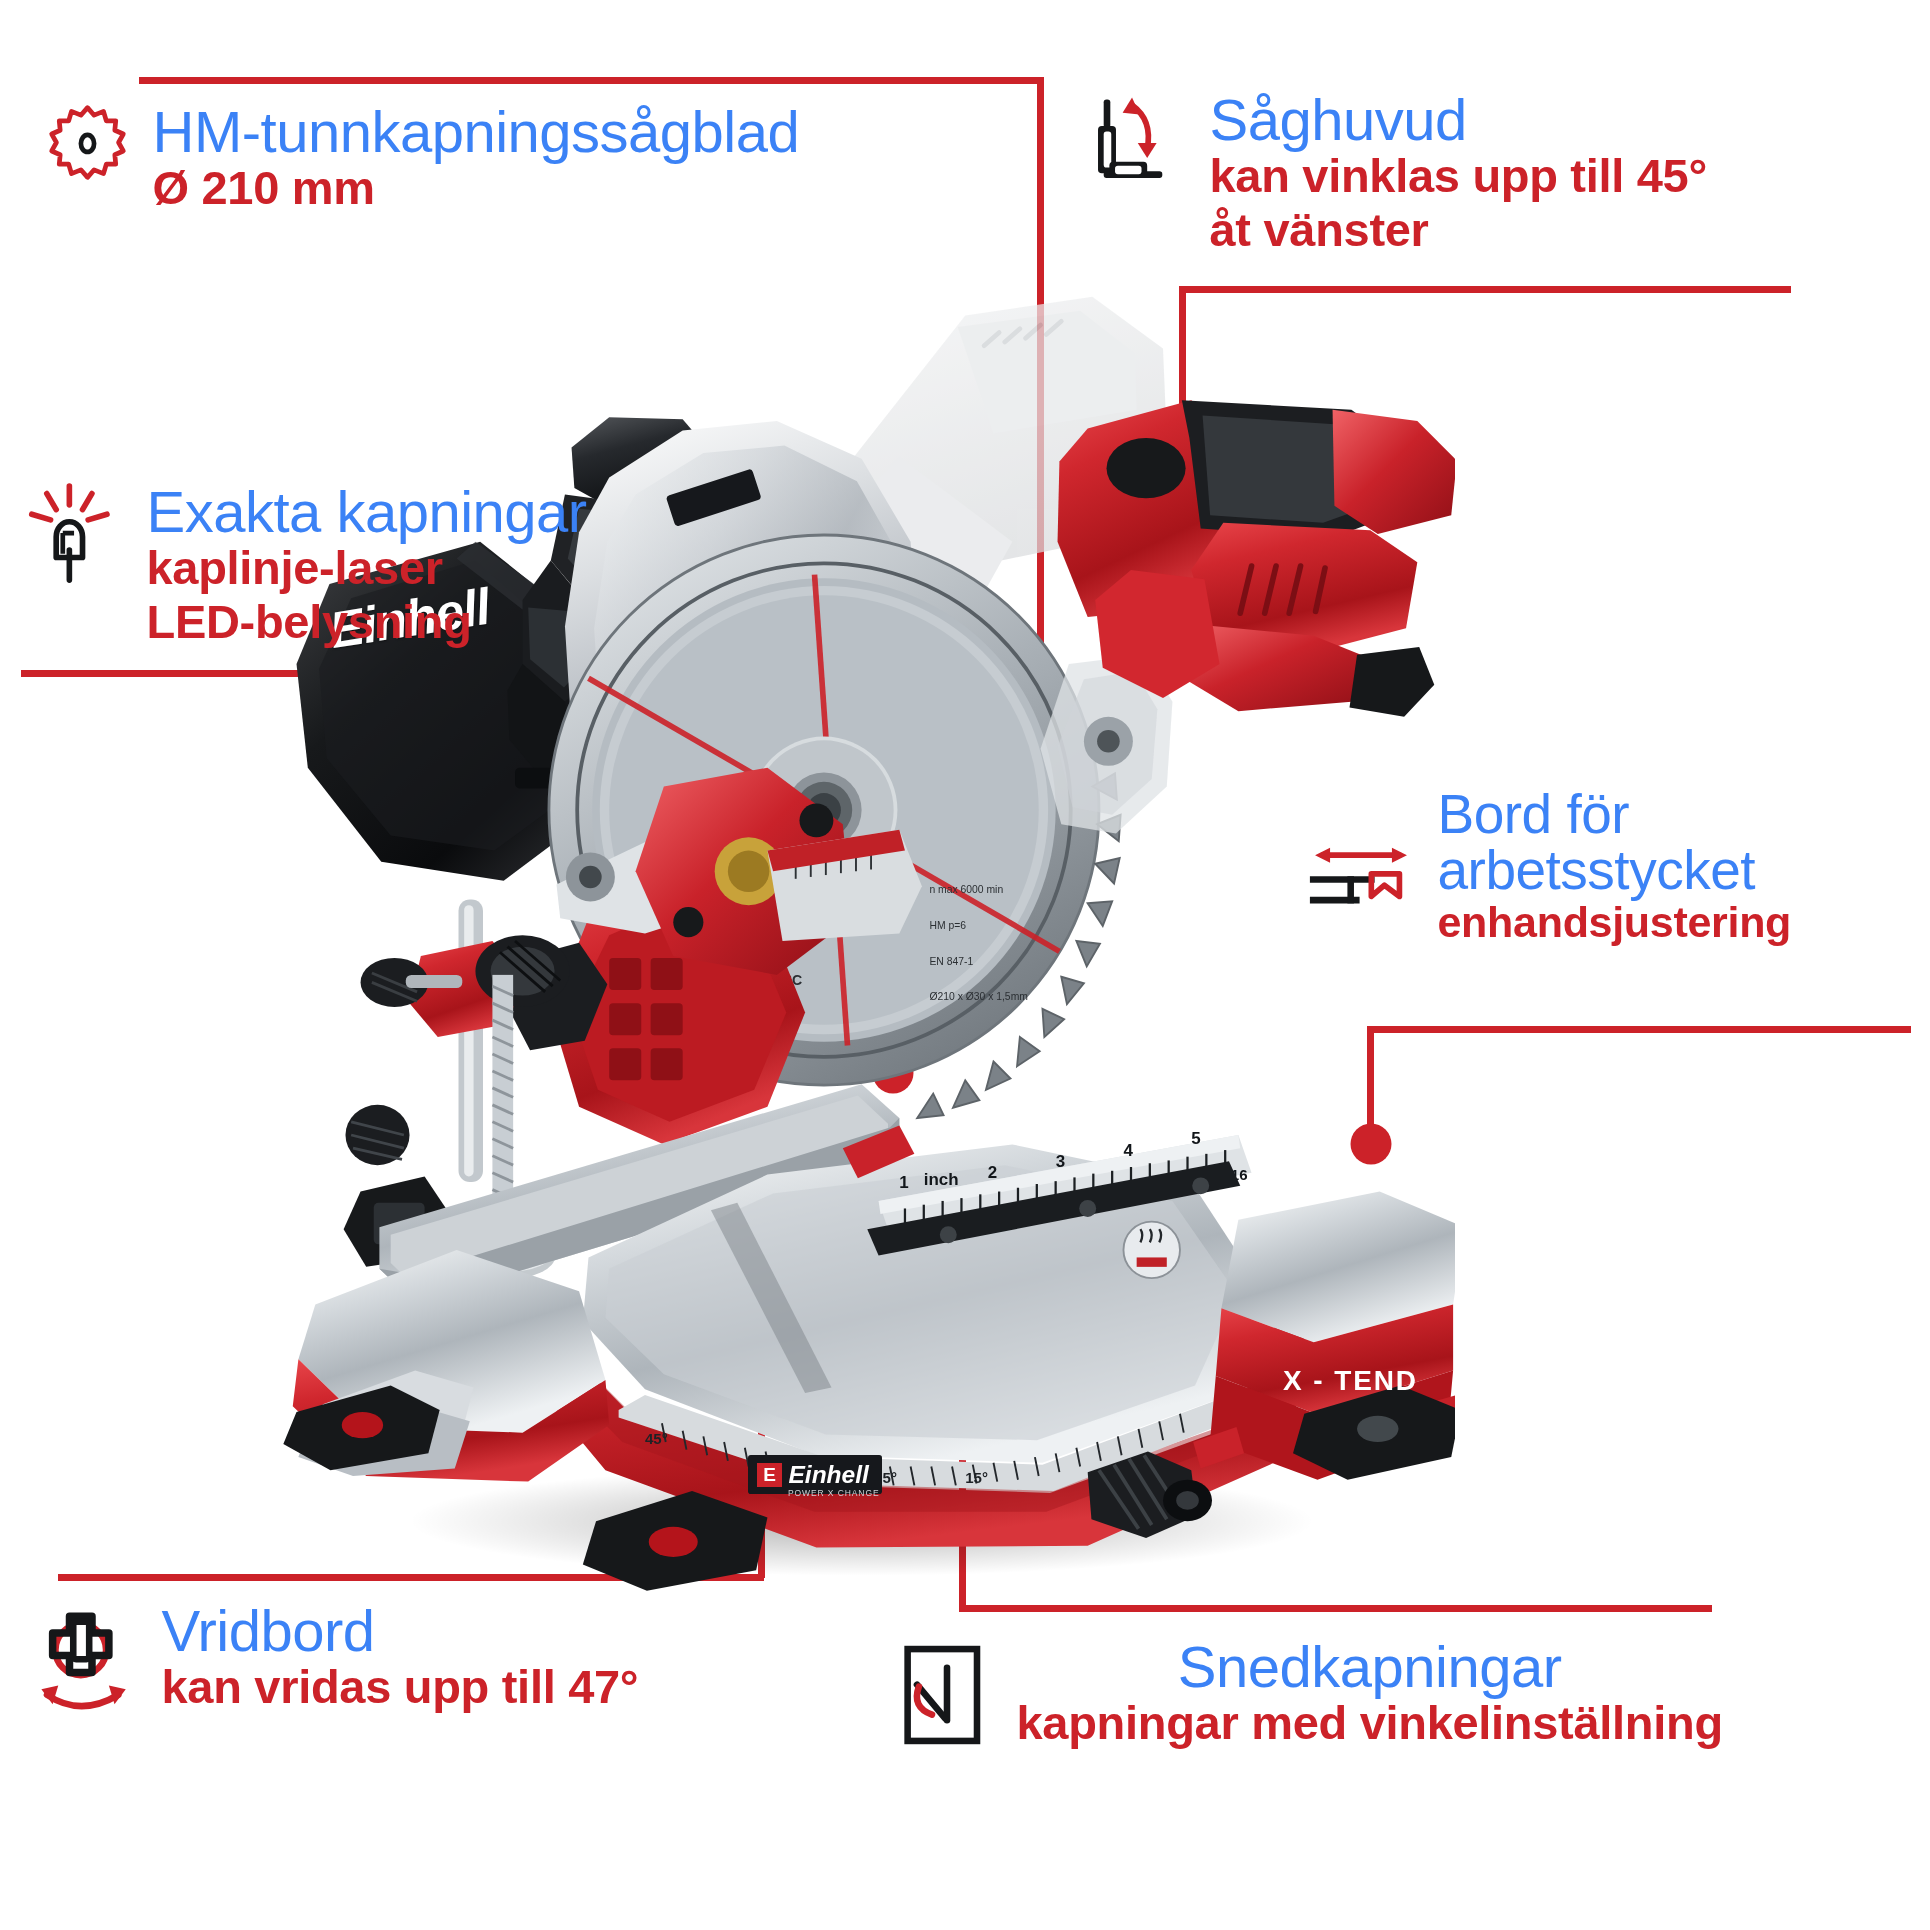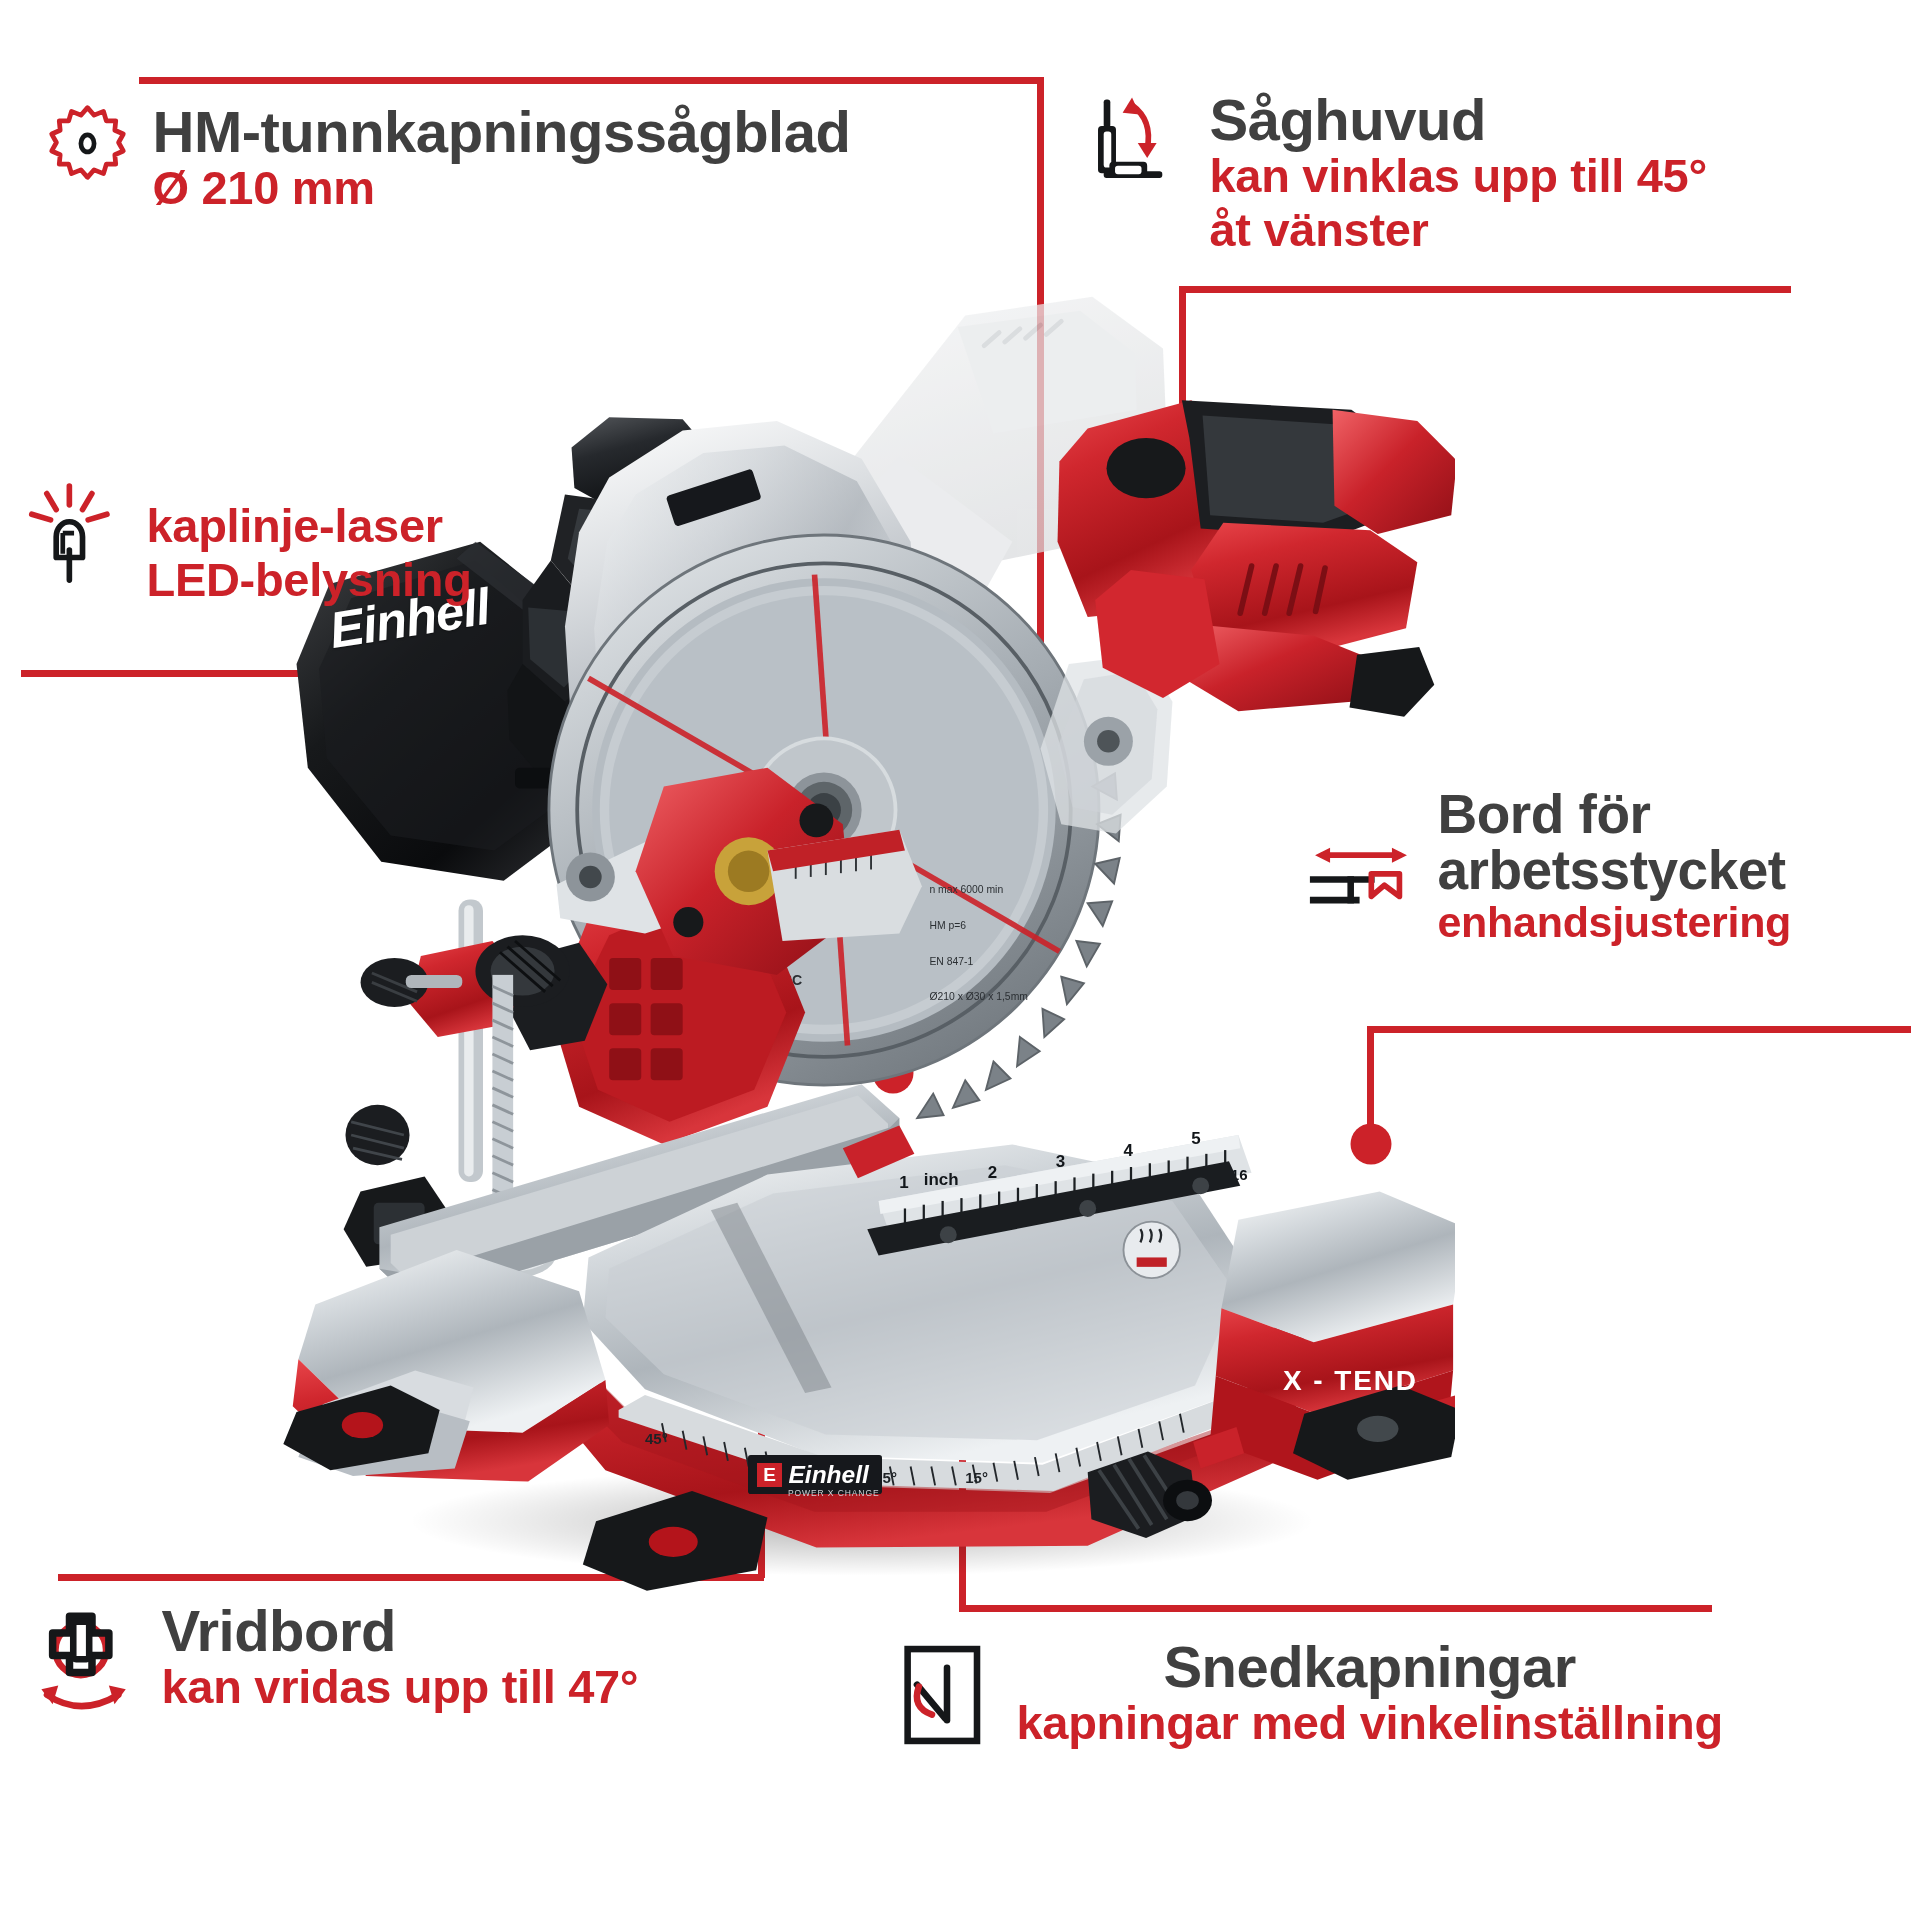--- a/index.html
+++ b/index.html
@@ -16,22 +16,22 @@
     overflow:hidden;
   }
 
   
   .callout{position:absolute;}
   .callout .row{display:flex;align-items:flex-start;gap:24.5px;}
   .callout .icon{flex:0 0 auto;}
   .callout .txt{display:block;}
   .title{
     font-size:58px;
-    font-weight:bold;
-    color:#404040;
+    font-weight:normal;
+    color:#3b82f6;
     line-height:1.02;
     letter-spacing:-0.5px;
     white-space:nowrap;
   }
   .sub{
     font-size:47px;
     font-weight:bold;
     color:#cc2229;
     line-height:1.14;
     letter-spacing:-0.3px;
@@ -572,21 +572,21 @@
             <path d="M68 12 L58 29"></path>
             <path d="M4 34 L24 40"></path>
             <path d="M84 34 L64 40"></path>
           </g>
           <path d="M30 58 a14 16 0 0 1 28 0 v22 h-28 z" fill="none" stroke="#151719" stroke-width="6" stroke-linejoin="round"></path>
           <path d="M37 54 v22 M37 54 h12" fill="none" stroke="#151719" stroke-width="5"></path>
           <path d="M44 72 L44 104" stroke="#151719" stroke-width="6" stroke-linecap="round"></path>
         </svg>
       </span>
       <span class="txt">
-        <br>
+        <span class="title">Exakta kapningar</span><br>
         <span class="sub">kaplinje-laser</span><br>
         <span class="sub">LED-belysning</span>
       </span>
     </div>
   </div>
 
   <div class="callout" style="left:1309px;top:786px;">
     <div class="row">
       <span class="icon" style="margin-top:56px;">
         <svg width="104" height="75" viewBox="0 0 110 80">

